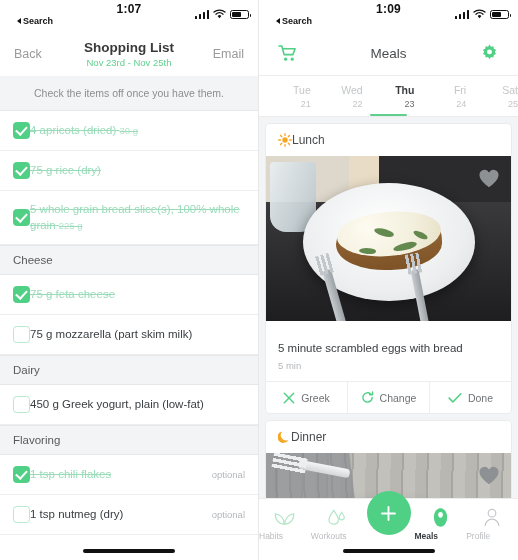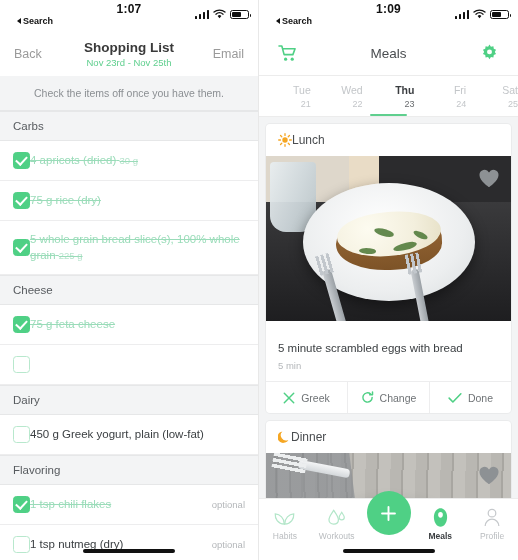--- a/index.html
+++ b/index.html
@@ -126,21 +126,21 @@
     padding: 9px 0; font-size: 10.5px; color: #6f7376;
   }
   .act + .act { border-left: 1px solid #ededee; }
 
   
   .tabbar {
     position: absolute; left: 0; right: 0; bottom: 0; height: 62px;
     background: #fff; border-top: 1px solid #ececec;
     display: flex; align-items: flex-start; padding-top: 7px;
   }
-  .tab { flex: 1; text-align: center; }
+  .tab { flex: 1; }
   .tab .ti { height: 22px; display: flex; align-items: center; justify-content: center; }
   .tab .tl { font-size: 8.5px; color: #b9bcbf; margin-top: 3px; }
   .tab.active .tl { color: #3a3d40; font-weight: bold; }
   .fab {
     position: absolute; left: 50%; top: -8px; transform: translateX(-50%);
     width: 44px; height: 44px; border-radius: 50%; background: #4fd085;
     display: flex; align-items: center; justify-content: center;
   }
   .home-ind {
     position: absolute; left: 50%; transform: translateX(-50%); bottom: 7px;
@@ -228,40 +228,40 @@
       <div class="nav-center">
         <div class="nav-title">Shopping List</div>
         <div class="nav-sub">Nov 23rd - Nov 25th</div>
       </div>
       <div class="nav-side right">Email</div>
     </div>
 
     <div class="hint">Check the items off once you have them.</div>
 
     <div id="list-container">
-        <div class="section-head">Carbs</div>
         <div class="row done">
           <div class="cb on"></div>
           <div class="row-txt"><span>4 apricots (dried)</span> <span class="row-amt">30 g</span></div>
         </div>
         <div class="row done">
           <div class="cb on"></div>
           <div class="row-txt"><span>75 g rice (dry)</span></div>
         </div>
         <div class="row done">
           <div class="cb on"></div>
           <div class="row-txt"><span>5 whole grain bread slice(s), 100% whole grain</span> <span class="row-amt">225 g</span></div>
         </div>
         <div class="section-head">Cheese</div>
         <div class="row done">
           <div class="cb on"></div>
           <div class="row-txt"><span>75 g feta cheese</span></div>
         </div>
         <div class="row">
           <div class="cb"></div>
+          <div class="row-txt"><span>75 g mozzarella (part skim milk)</span></div>
         </div>
         <div class="section-head">Dairy</div>
         <div class="row">
           <div class="cb"></div>
           <div class="row-txt"><span>450 g Greek yogurt, plain (low-fat)</span></div>
         </div>
         <div class="section-head">Flavoring</div>
         <div class="row done">
           <div class="cb on"></div>
           <div class="row-txt"><span>1 tsp chili flakes</span></div>

